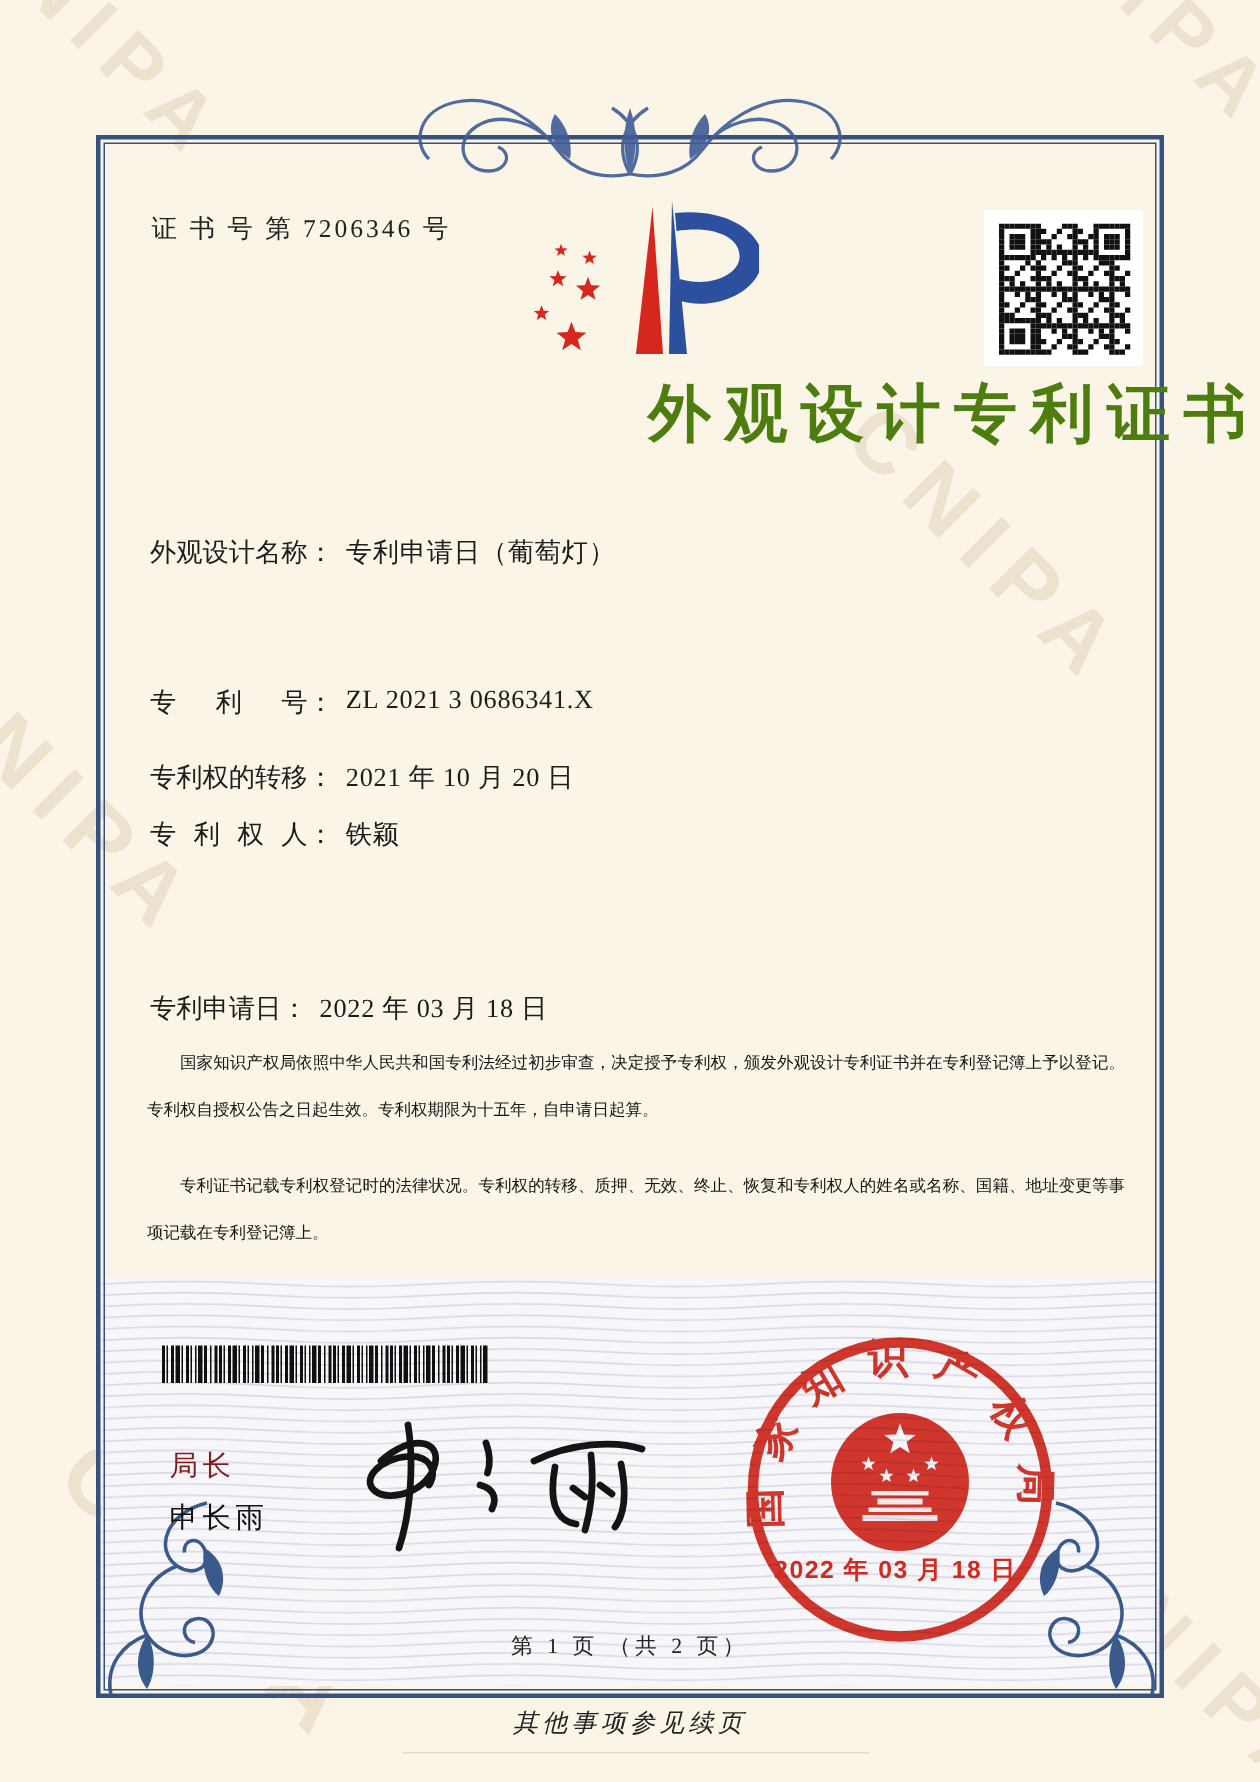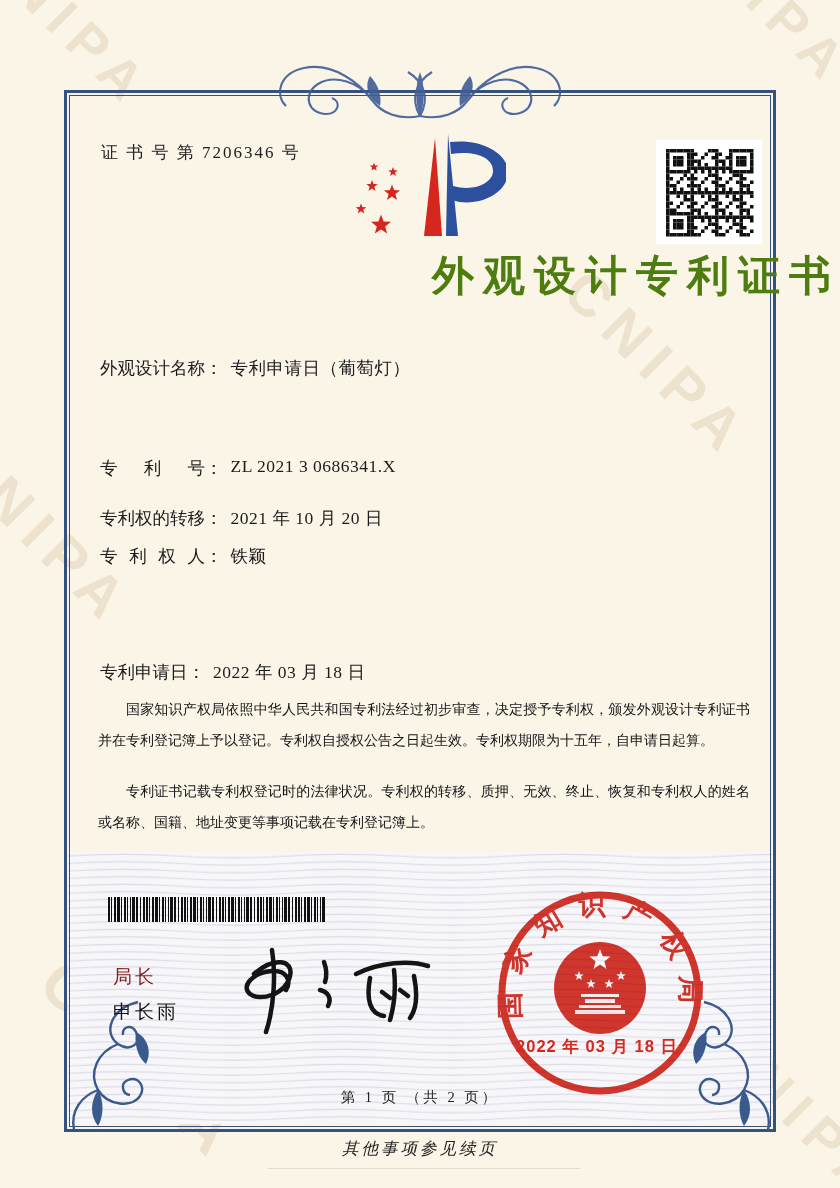--- a/index.html
+++ b/index.html
@@ -53,21 +53,21 @@
     font-family:Liberation Serif, serif;
   }
   .fcolon{display:inline-block; vertical-align:top;}
   .fvalue{display:inline-block; margin-left:8px; letter-spacing:0.5px; vertical-align:top;}
   .addr-lines{display:inline-block; margin-left:8px; vertical-align:top; white-space:normal; width:540px;}
   .addr-lines div{line-height:28px;}
   .grant-right{position:absolute; left:355px; top:0; white-space:nowrap;}
   
   .para{
     position:absolute; left:98px; width:652px;
-    font-size:14px; line-height:31px; text-align:justify; text-indent:2em;
+    font-size:11px; line-height:31px; text-align:justify; text-indent:2em;
     color:#151515;
   }
   
   .barcode{position:absolute; left:108px; top:897px; width:224px; height:25px; font-size:0;}
   .barcode i{display:inline-block; height:100%; background:#101010;}
   .barcode s{display:inline-block; height:100%;}
   
   .sig-title{position:absolute; left:113px; top:964px; font-size:19px; letter-spacing:3px; color:#7f1d1d;
     font-family:"Liberation Sans","DejaVu Sans",sans-serif;}
   .sig-name{position:absolute; left:113px; top:999px; font-size:19px; letter-spacing:3px; color:#111;

